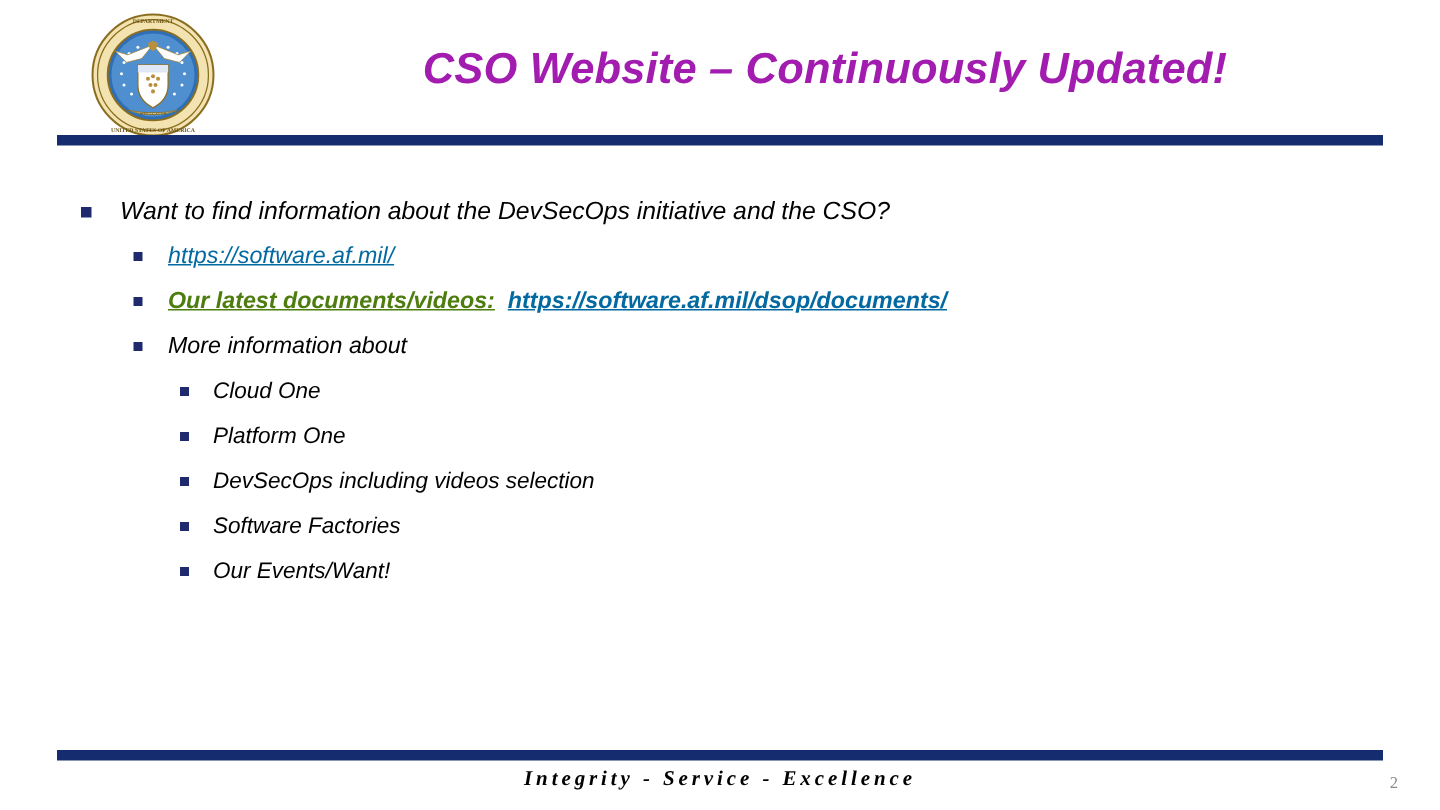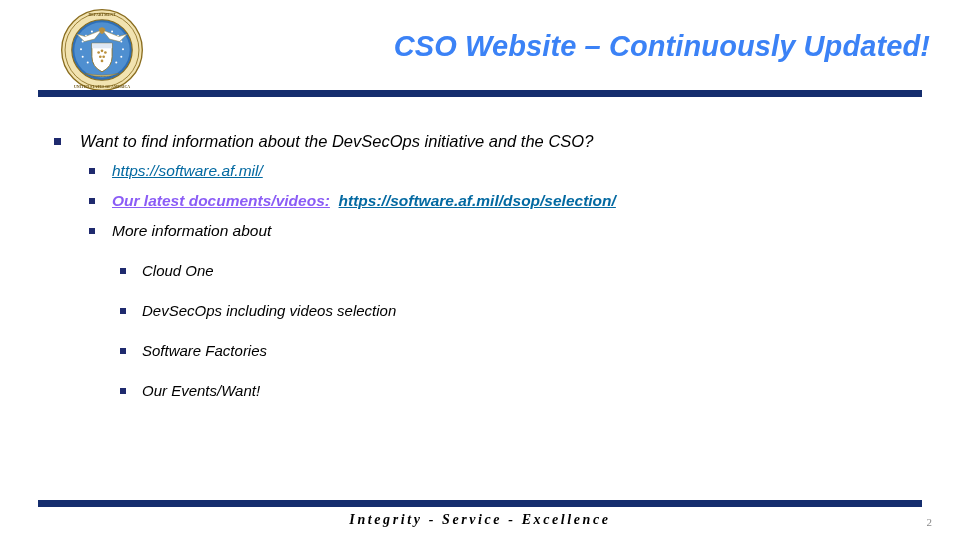--- a/index.html
+++ b/index.html
@@ -27,25 +27,25 @@
     width: 84px;
     height: 84px;
   }
   .seal svg { display: block; width: 84px; height: 84px; }
 
   .slide-title {
     position: absolute;
     left: 170px;
     top: 30px;
     width: 760px;
-    text-align: right;
+    text-align: center;
     font-size: 29px;
     font-weight: bold;
     font-style: italic;
-    color: #3b82f6;
+    color: #a21caf;
     letter-spacing: 0.1px;
     white-space: nowrap;
   }
 
   .rule {
     position: absolute;
     left: 38px;
     width: 884px;
     height: 7px;
     background: #152d6e;
@@ -105,37 +105,36 @@
     top: 12px;
     width: 6px;
     height: 6px;
   }
 
   
   .lvl3 > li {
     padding-left: 30px;
     font-size: 15px;
     line-height: 30px;
-    margin-top: 10px;
   }
   .lvl3 > li > .bullet {
     left: 8px;
     top: 12px;
     width: 6px;
     height: 6px;
   }
 
   .hyper {
     color: #0369a1;
     text-decoration: underline;
   }
   .strong-label {
     font-weight: bold;
     text-decoration: underline;
-    color: #8b5cf6;
+    color: #4d7c0f;
   }
   .bold-link {
     font-weight: bold;
   }
 
   
   .footer-motto {
     position: absolute;
     left: 0;
     top: 512px;
@@ -223,35 +222,39 @@
         <ul class="lvl lvl2">
 
           <li>
             <span class="bullet"></span>
             <a class="hyper" href="#">https://software.af.mil/</a>
           </li>
 
           <li>
             <span class="bullet"></span>
             <span class="strong-label">Our latest documents/videos:</span>
-            <span>&nbsp;</span><a class="hyper bold-link" href="#">https://software.af.mil/dsop/selection/</a>
+            <span>&nbsp;</span><a class="hyper bold-link" href="#">https://software.af.mil/dsop/documents/</a>
           </li>
 
 
           <li>
             <span class="bullet"></span>
             <span>More information about</span>
 
             <ul class="lvl lvl3">
               <li>
                 <span class="bullet"></span>
                 <span>Cloud One</span>
               </li>
               <li>
                 <span class="bullet"></span>
+                <span>Platform One</span>
+              </li>
+              <li>
+                <span class="bullet"></span>
                 <span>DevSecOps including videos selection</span>
               </li>
               <li>
                 <span class="bullet"></span>
                 <span>Software Factories</span>
               </li>
               <li>
                 <span class="bullet"></span>
                 <span>Our Events/Want!</span>
               </li>

